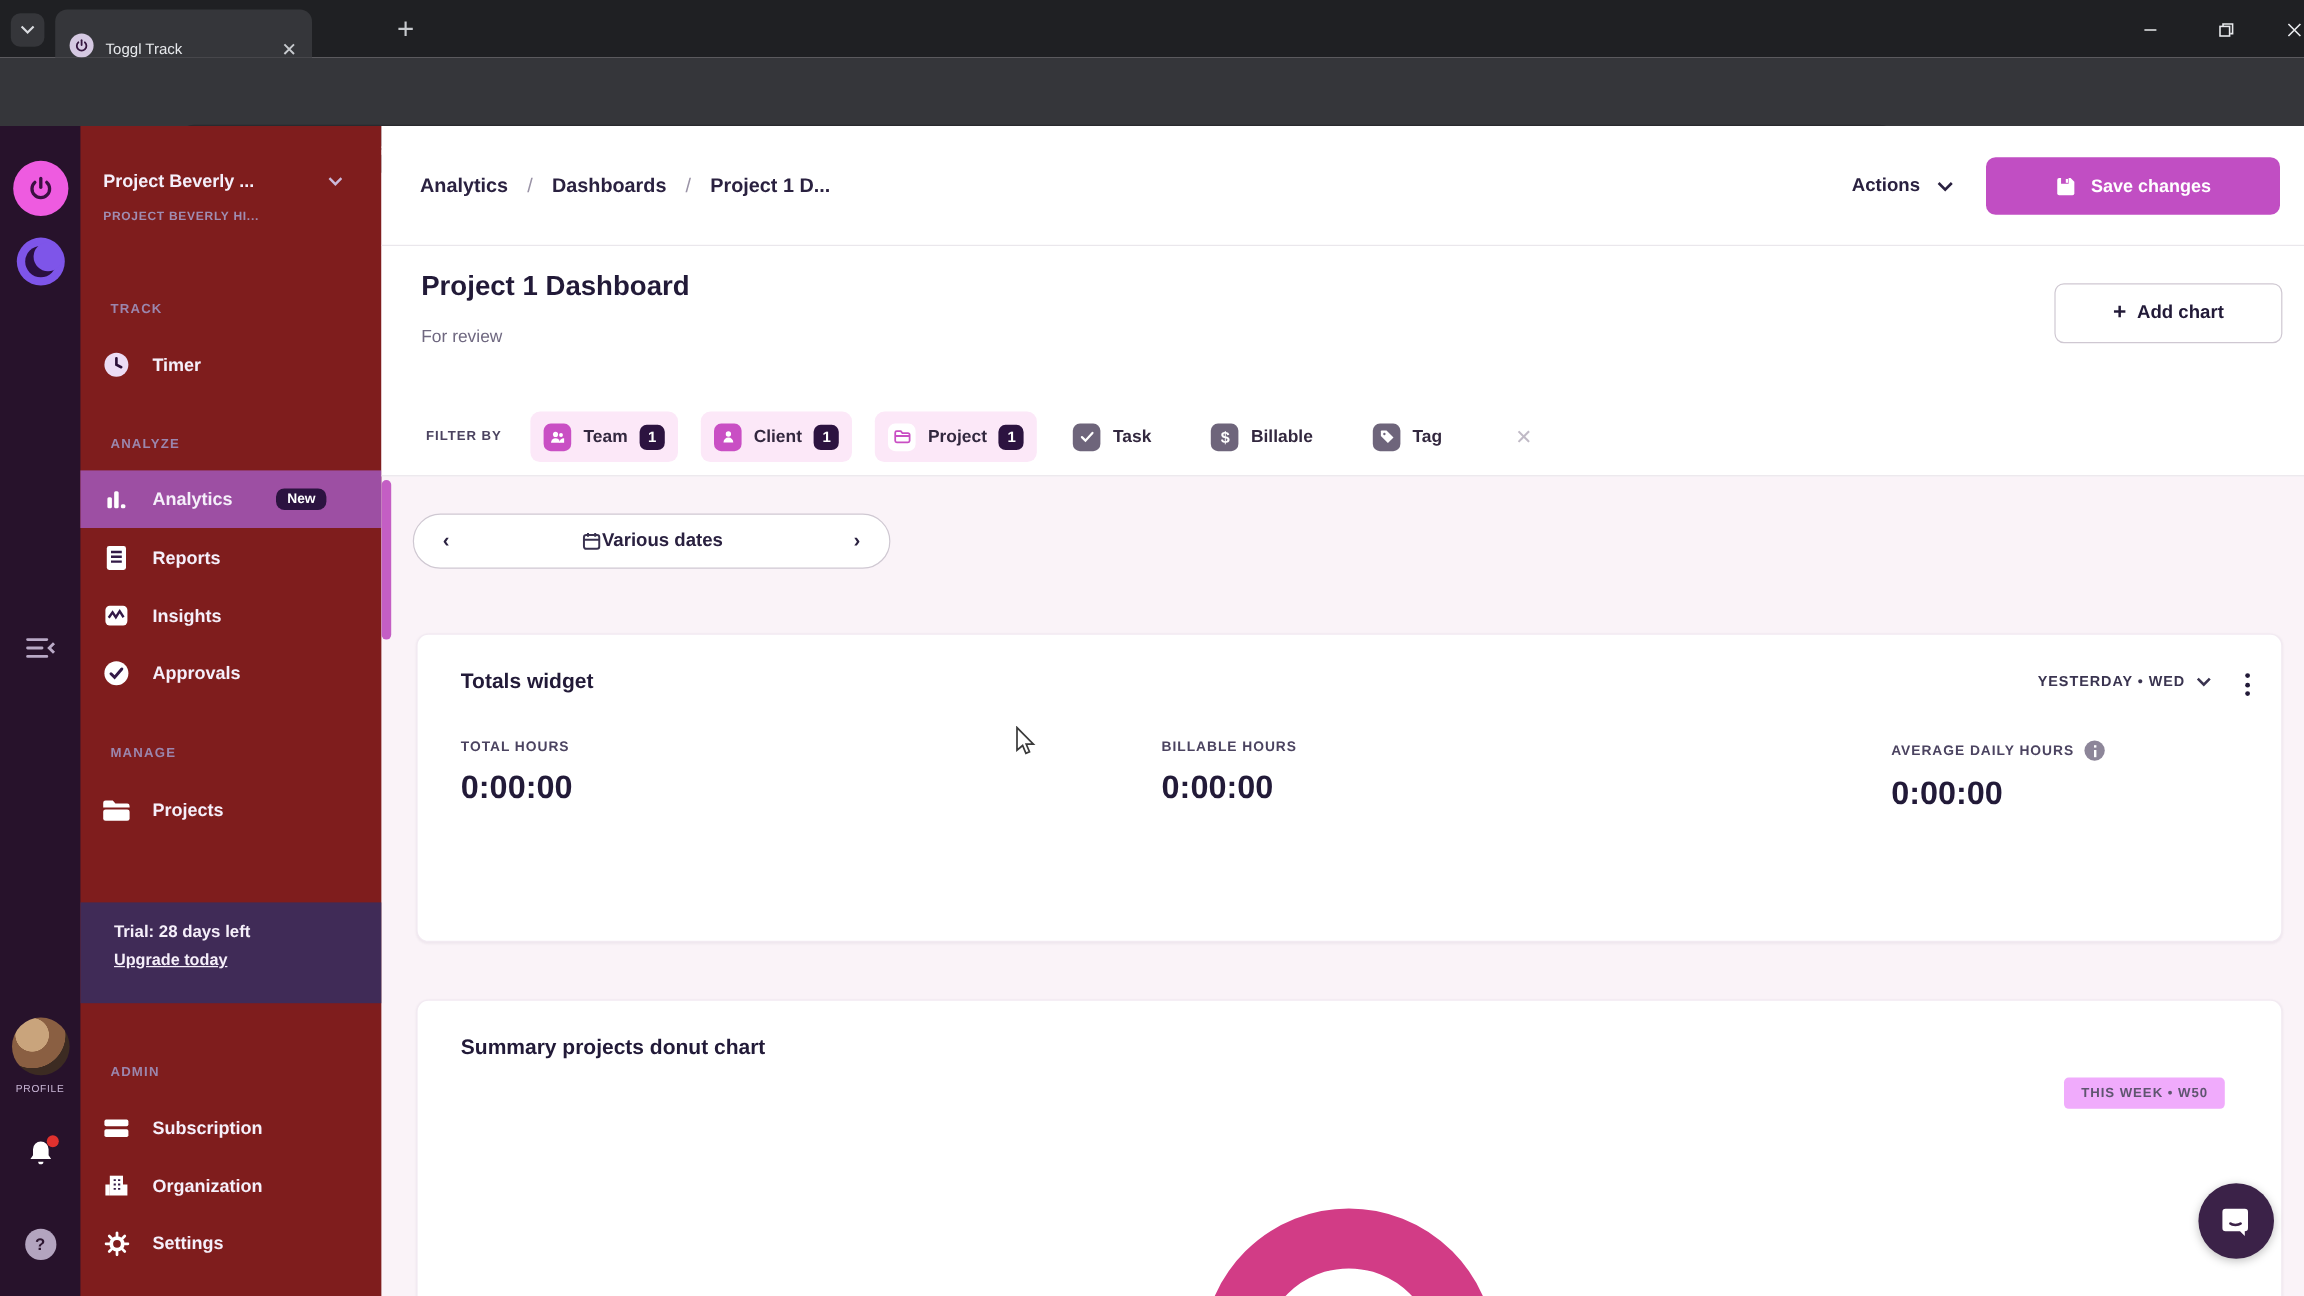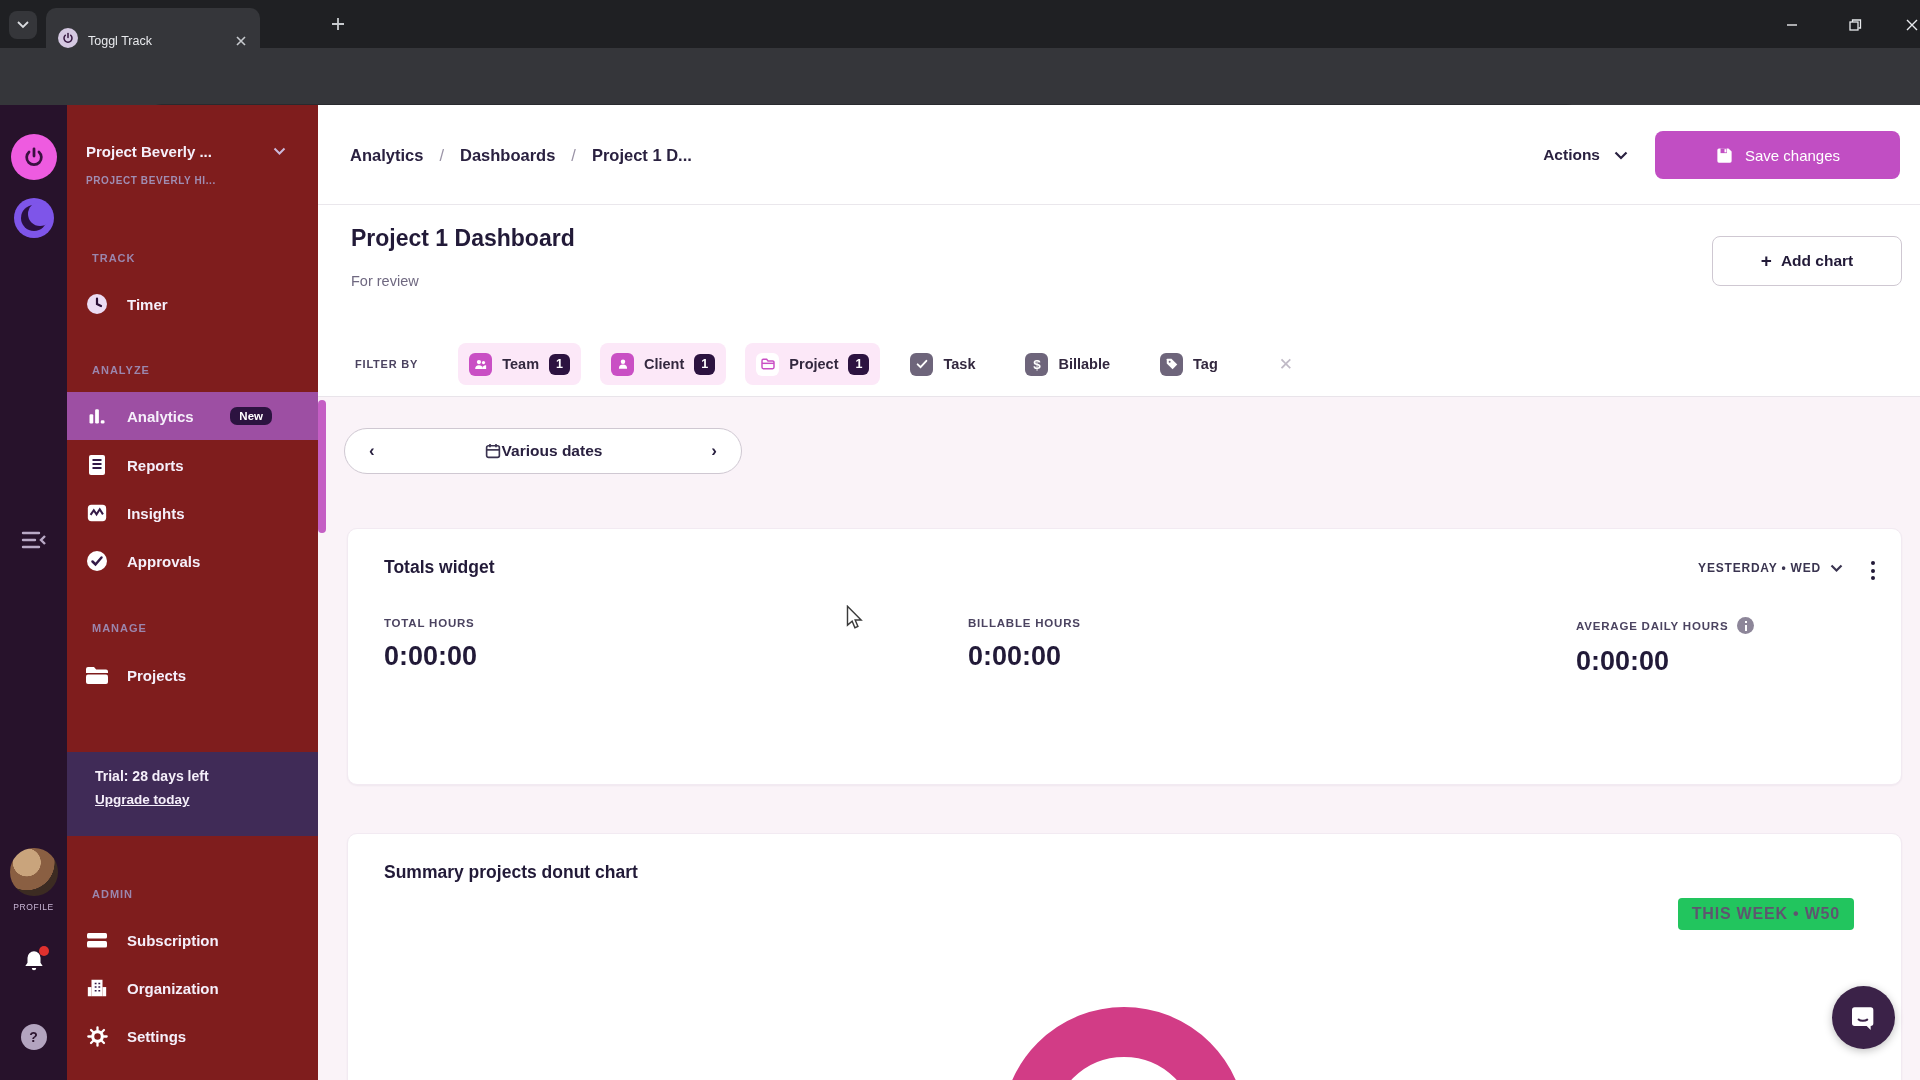--- a/index.html
+++ b/index.html
@@ -58,29 +58,29 @@
   .scroll-thumb{position:absolute;left:318px;top:400px;width:8px;height:133px;border-radius:4px;background:#c45ec4;z-index:5}
 
   
   .main{position:absolute;left:318px;top:105px;width:1602px;height:975px;background:#faf3f8}
   .white-head{position:absolute;left:0;top:0;width:1602px;height:292px;background:#fff;border-bottom:1px solid #e9e4ea}
   .topbar{position:absolute;left:0;top:0;width:1602px;height:100px;border-bottom:1px solid #eae7ec}
   .crumbs{position:absolute;left:32px;top:0;height:100px;display:flex;align-items:center;font-size:16.5px;font-weight:600;color:#2a2140}
   .crumb-sep{color:#9a93a6;margin:0 16px;font-weight:400}
   .actions{position:absolute;right:292px;top:0;height:100px;display:flex;align-items:center;gap:14px;font-size:15.5px;font-weight:600;color:#2a2140}
   .save-btn{position:absolute;right:20px;top:26px;width:245px;height:48px;border-radius:8px;background:#c14ec3;
-            display:flex;align-items:center;justify-content:center;gap:11px;color:#fff;font-size:15px;font-weight:normal}
+            display:flex;align-items:center;justify-content:center;gap:11px;color:#fff;font-size:15px;font-weight:bold}
   .page-title{position:absolute;left:33px;top:120px;font-size:23px;font-weight:bold;color:#221a38}
   .page-sub{position:absolute;left:33px;top:168px;font-size:14.5px;color:#6f6880}
   .add-chart{position:absolute;right:18px;top:131px;width:190px;height:50px;border-radius:8px;border:1px solid #cfc8d2;
              background:#fff;display:flex;align-items:center;justify-content:center;gap:9px;
              font-size:15.5px;font-weight:600;color:#221a38}
   .add-plus{font-size:19px;font-weight:600}
   .filter-row{position:absolute;left:37px;top:238px;height:42px;display:flex;align-items:center}
-  .filter-lbl{font-size:11px;font-weight:bold;letter-spacing:.8px;color:#4b4360;margin-right:40px}
+  .filter-lbl{font-size:11px;font-weight:bold;letter-spacing:.8px;color:#4b4360;margin-right:24px}
   .chip{display:flex;align-items:center;gap:10px;height:42px;padding:0 11px;border-radius:8px;margin-right:19px}
   .chip.on{background:#fce8f8}
   .chip-lbl{font-size:14.5px;font-weight:600;color:#33283f}
   .chip-ic{width:23px;height:23px;border-radius:6px;display:flex;align-items:center;justify-content:center;flex:none}
   .ic-mag{background:#c94fc4}
   .ic-gray{background:#6e657b;color:#fff;font-size:13.5px;font-weight:bold}
   .ic-white{background:#fff}
   .chip-count{width:21px;height:21px;border-radius:6px;background:#2c1340;color:#fff;font-size:12.5px;font-weight:bold;
               display:flex;align-items:center;justify-content:center}
   .chip.off{margin-right:28px}
@@ -97,22 +97,22 @@
   .period{position:absolute;right:58px;top:32px;display:flex;align-items:center;gap:9px;
           font-size:12px;font-weight:bold;letter-spacing:.8px;color:#3a3450}
   .kebab{position:absolute;right:22px;top:28px;display:flex;flex-direction:column;gap:3.5px;padding:4px}
   .kebab i{width:4px;height:4px;border-radius:50%;background:#221a38}
   .metric{position:absolute;top:88px}
   .m-lbl{font-size:11.5px;font-weight:bold;letter-spacing:.8px;color:#4b4360;display:flex;align-items:center;gap:9px}
   .m-val{font-size:27px;font-weight:600;color:#221a38;margin-top:12px}
   .info-ic{width:17px;height:17px;border-radius:50%;background:#8d8699;position:relative;flex:none}
   .info-ic::before{content:"";position:absolute;left:7.5px;top:4px;width:2px;height:2px;background:#fff}
   .info-ic::after{content:"";position:absolute;left:7.5px;top:7.5px;width:2px;height:6px;background:#fff}
-  .week-badge{position:absolute;right:47px;top:64px;background:#22c55e;border-radius:4px;padding:7px 14px;
-              font-size:16px;font-weight:bold;letter-spacing:.8px;color:#5f5570}
+  .week-badge{position:absolute;right:47px;top:64px;background:#f0abfc;border-radius:4px;padding:7px 14px;
+              font-size:11px;font-weight:bold;letter-spacing:.8px;color:#5f5570}
   .donut-ring{position:absolute;left:654px;top:173px;width:244px;height:244px;border-radius:50%;
               border:50px solid #d23c86}
   .chat-fab{position:absolute;right:25px;bottom:31px;width:63px;height:63px;border-radius:50%;background:#3b2248;
             display:flex;align-items:center;justify-content:center;box-shadow:0 2px 8px rgba(0,0,0,.25)}
   .cursor{position:absolute;left:524px;top:500px;z-index:9}
 </style>
 </head>
 <body>
 
 <div id="frame">

